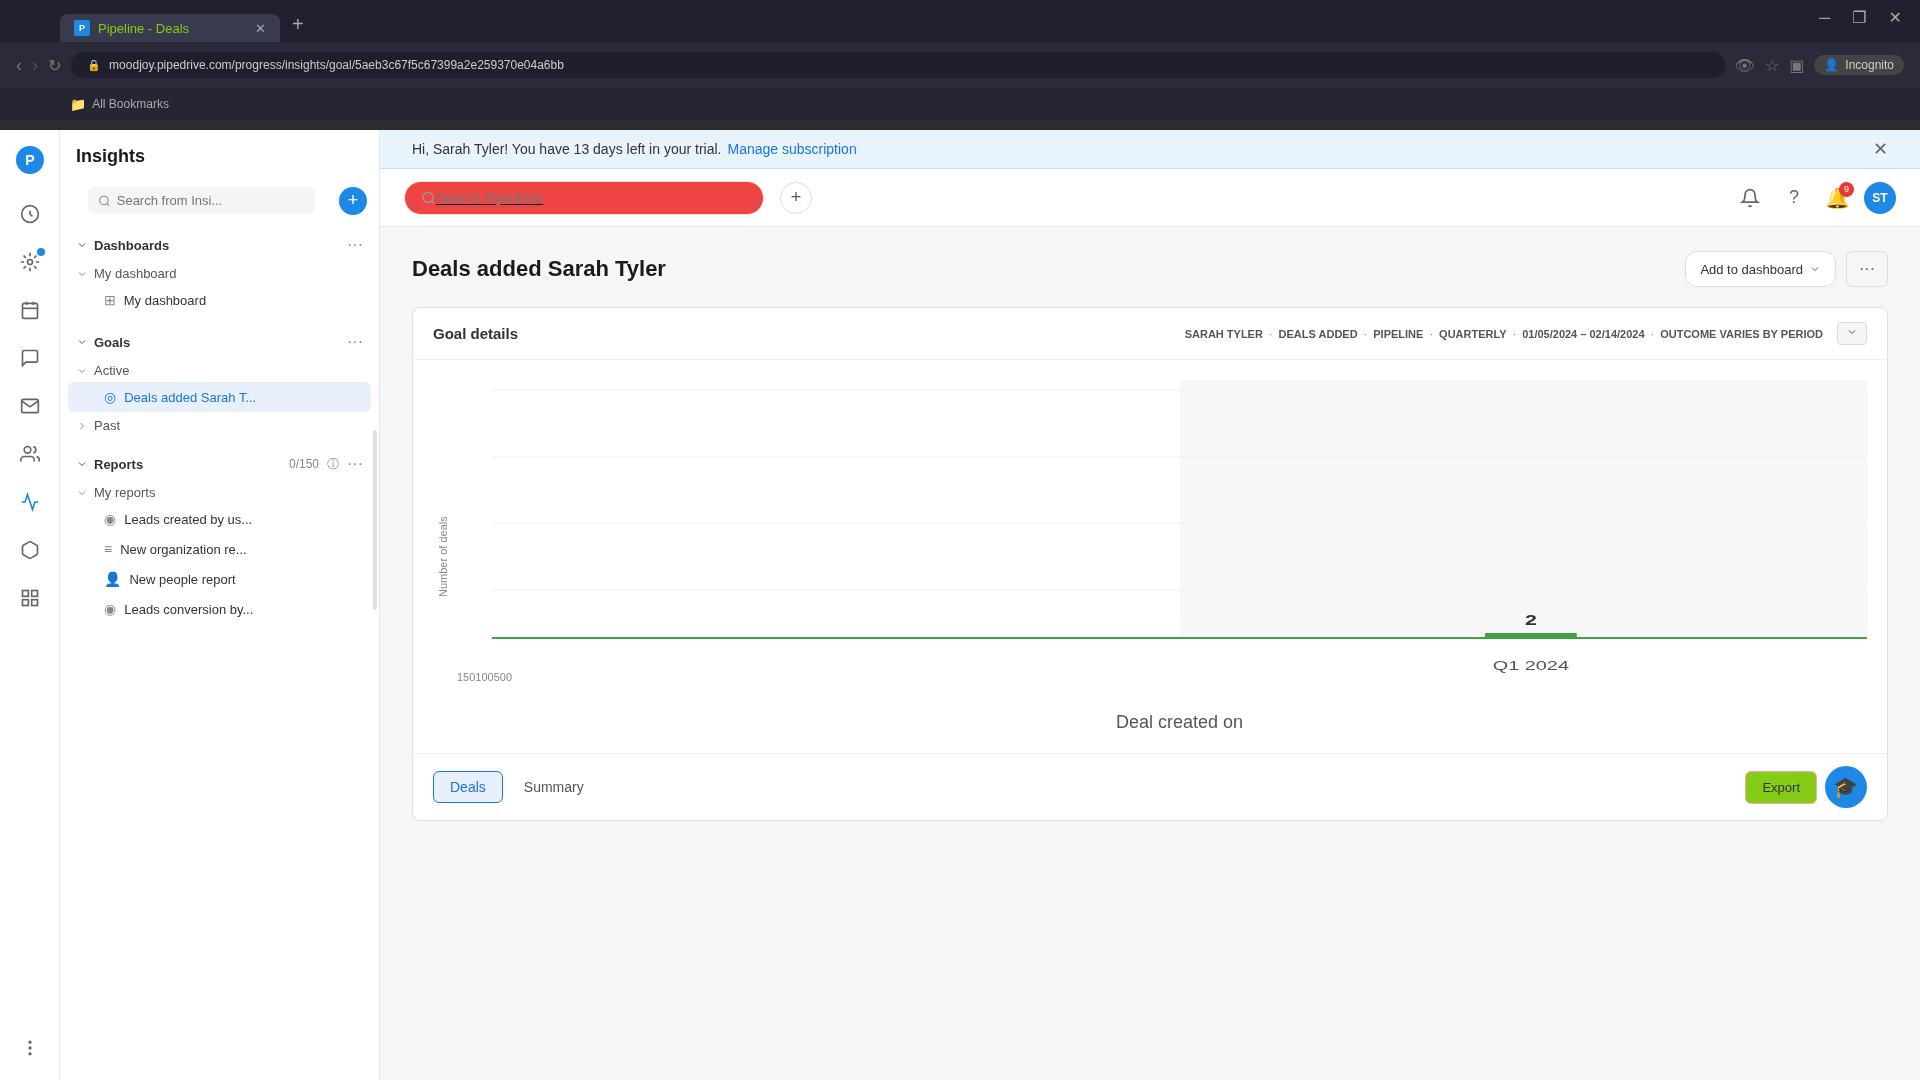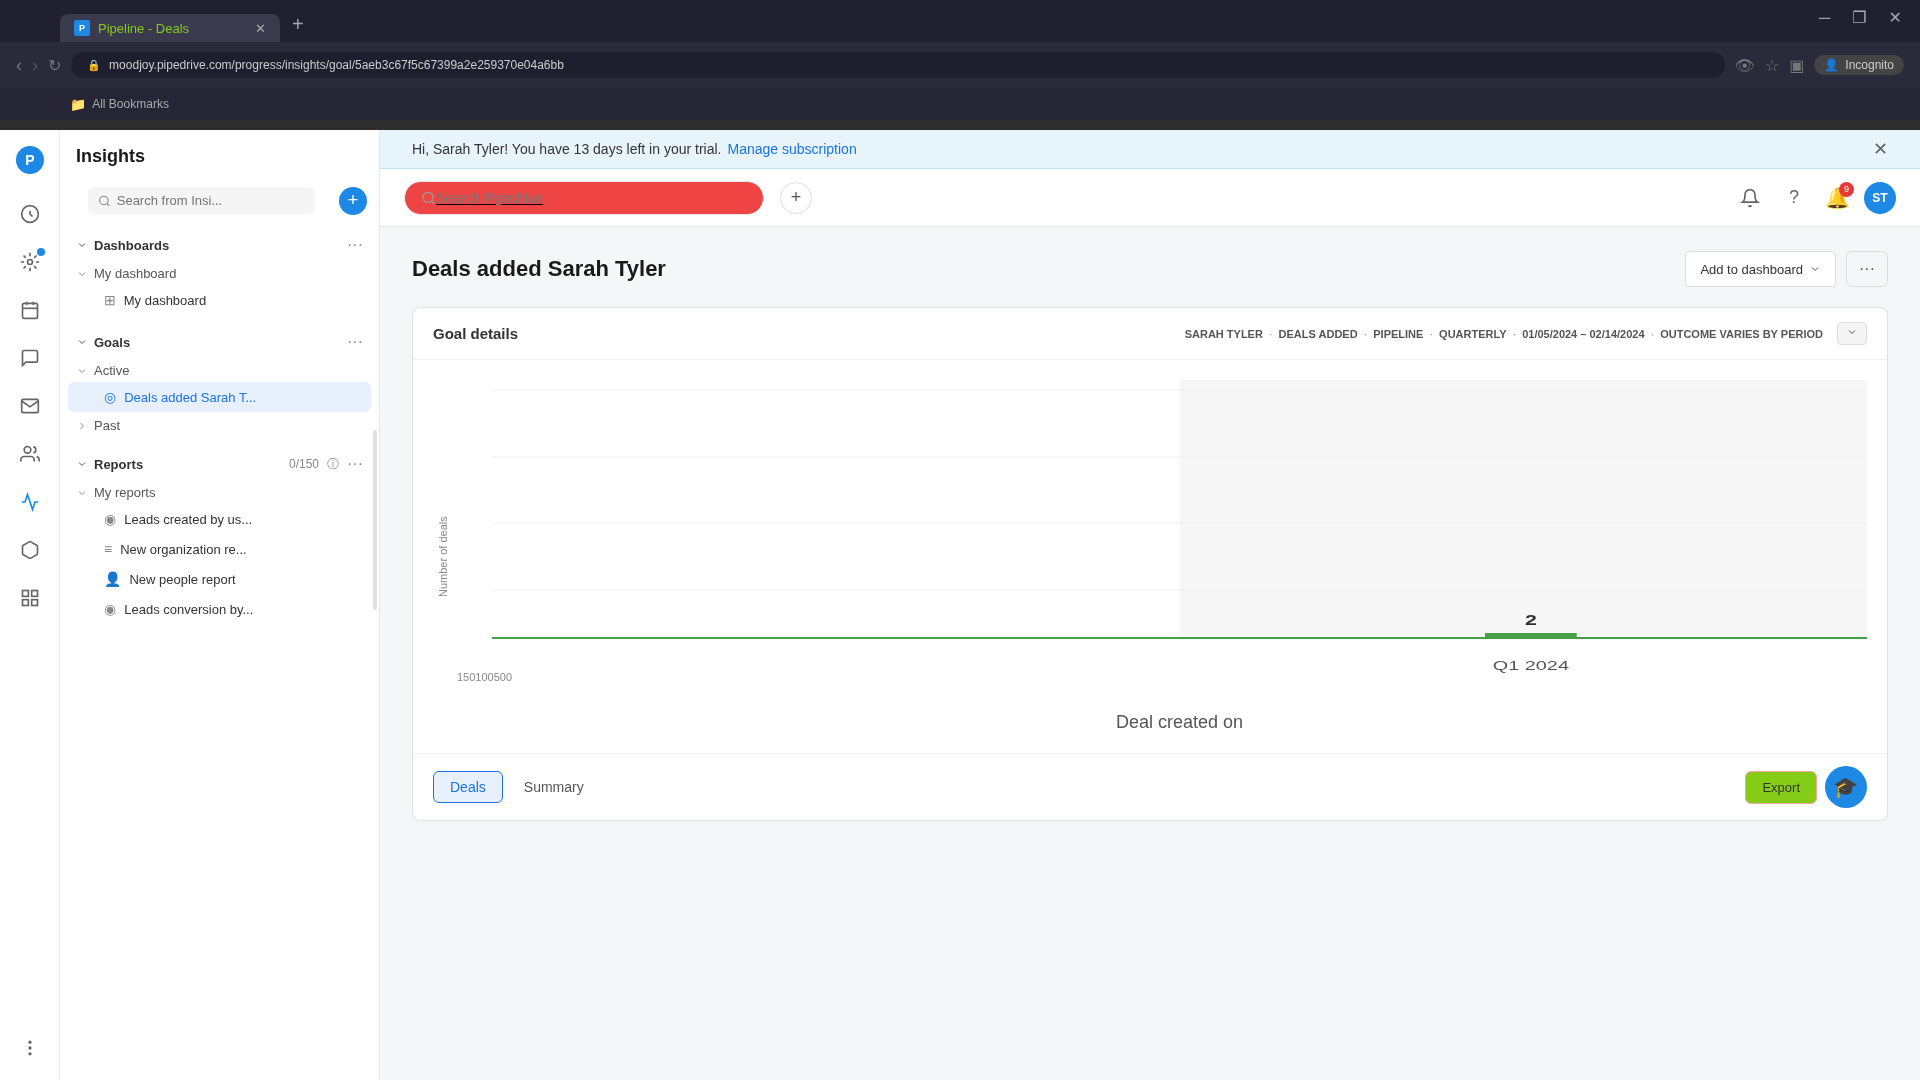--- a/index.html
+++ b/index.html
@@ -295,21 +295,21 @@
         </div>
         <div class="avatar">ST</div>
       </div>
     </div>
 
     <div style="flex:1;overflow-y:auto;padding:24px 32px;">
 
       <div style="display:flex;align-items:center;margin-bottom:20px;">
         <h1 style="font-size:22px;font-weight:600;color:#1a1a1a;flex:1;">Deals added Sarah Tyler</h1>
         <div style="display:flex;gap:10px;">
-          <button style="background:#fff;border:1px solid #ddd;border-radius:4px;padding:8px 14px;font-size:13px;cursor:pointer;display:flex;align-items:center;gap:6px;color:#333;">
+          <button style="background:#fff;border:1px solid #ddd;border-radius:12px;padding:8px 14px;font-size:13px;cursor:pointer;display:flex;align-items:center;gap:6px;color:#333;">
             <span>Add to dashboard</span>
             <svg width="12" height="12" viewBox="0 0 24 24" fill="none" stroke="#555" stroke-width="2">
                 <polyline points="6 9 12 15 18 9"></polyline>
               </svg>
           </button>
           <button style="background:none;border:1px solid #ddd;border-radius:6px;padding:8px 12px;cursor:pointer;color:#555;font-size:16px;">···</button>
         </div>
       </div>
 
       <div style="background:#fff;border-radius:8px;border:1px solid #e0e0e0;overflow:hidden;">

